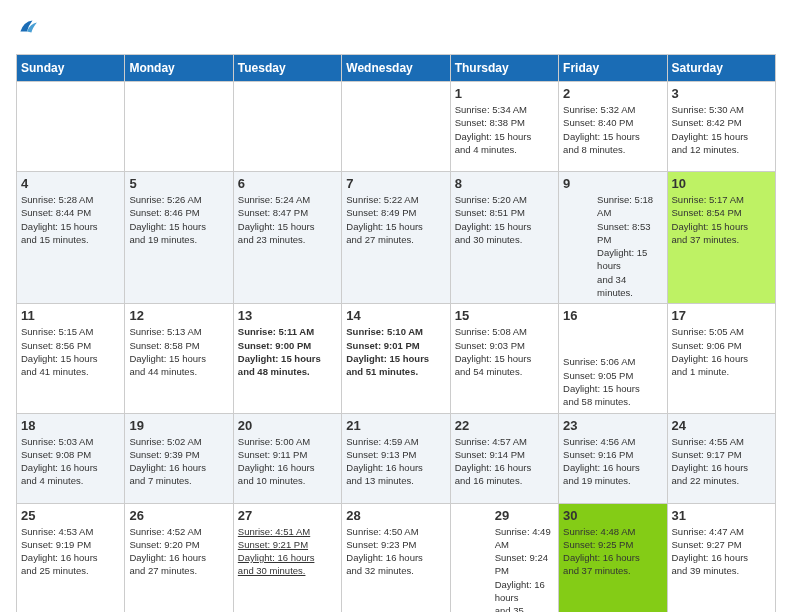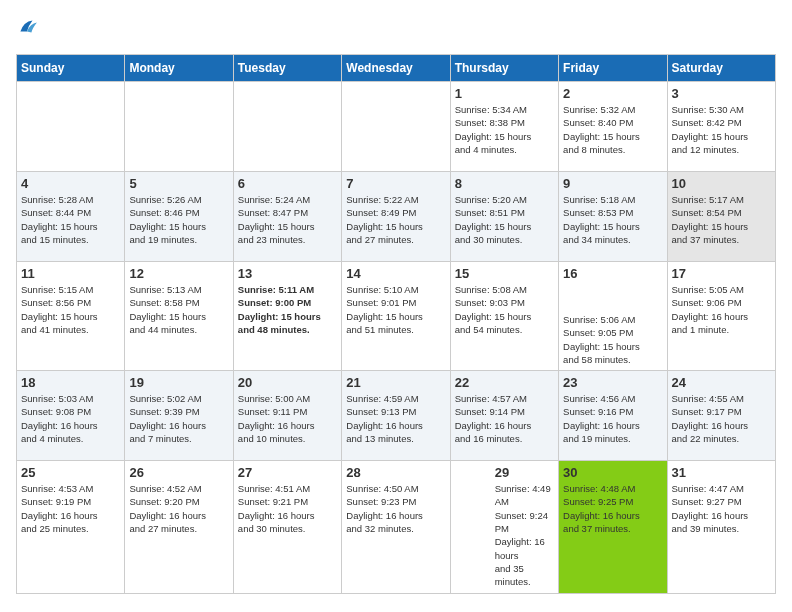--- a/index.html
+++ b/index.html
@@ -180,26 +180,26 @@
         </td>
         <td style="background: rgb(240, 244, 248);">
           <div class="day-number">8</div>
           <div class="day-info" style="white-space: pre-line;">Sunrise: 5:20 AM
 Sunset: 8:51 PM
 Daylight: 15 hours
 and 30 minutes.</div>
         </td>
         <td style="background: rgb(240, 244, 248);">
           <div class="day-number">9</div>
-          <div class="day-info" style="white-space: pre-line;">Sunrise: 5:18 AM
+          <div class="day-info" style="white-space: pre-line; margin-left: 34px;">Sunrise: 5:18 AM
 Sunset: 8:53 PM
 Daylight: 15 hours
 and 34 minutes.</div>
         </td>
-        <td style="background: #e5e5e5;">
+        <td style="background: #bef264;">
           <div class="day-number">10</div>
           <div class="day-info" style="white-space: pre-line;">Sunrise: 5:17 AM
 Sunset: 8:54 PM
 Daylight: 15 hours
 and 37 minutes.</div>
         </td>
       </tr>
       <tr>
         <td style="background: rgb(255, 255, 255);">
           <div class="day-number">11</div>
@@ -217,21 +217,21 @@
         </td>
         <td style="background: rgb(255, 255, 255);">
           <div class="day-number">13</div>
           <div class="day-info" style="white-space: pre-line; font-weight: bold;">Sunrise: 5:11 AM
 Sunset: 9:00 PM
 Daylight: 15 hours
 and 48 minutes.</div>
         </td>
         <td style="background: rgb(255, 255, 255);">
           <div class="day-number">14</div>
-          <div class="day-info" style="white-space: pre-line;">Sunrise: 5:10 AM
+          <div class="day-info" style="white-space: pre-line; font-weight: bold;">Sunrise: 5:10 AM
 Sunset: 9:01 PM
 Daylight: 15 hours
 and 51 minutes.</div>
         </td>
         <td style="background: rgb(255, 255, 255);">
           <div class="day-number">15</div>
           <div class="day-info" style="white-space: pre-line;">Sunrise: 5:08 AM
 Sunset: 9:03 PM
 Daylight: 15 hours
 and 54 minutes.</div>
@@ -312,21 +312,21 @@
         </td>
         <td style="background: rgb(255, 255, 255);">
           <div class="day-number">26</div>
           <div class="day-info" style="white-space: pre-line;">Sunrise: 4:52 AM
 Sunset: 9:20 PM
 Daylight: 16 hours
 and 27 minutes.</div>
         </td>
         <td style="background: rgb(255, 255, 255); border-radius: 14px;">
           <div class="day-number">27</div>
-          <div class="day-info" style="white-space: pre-line;">Sunrise: 4:51 AM
+          <div class="day-info" style="white-space: pre-line; text-decoration: underline;">Sunrise: 4:51 AM
 Sunset: 9:21 PM
 Daylight: 16 hours
 and 30 minutes.</div>
         </td>
         <td style="background: rgb(255, 255, 255);">
           <div class="day-number">28</div>
           <div class="day-info" style="white-space: pre-line;">Sunrise: 4:50 AM
 Sunset: 9:23 PM
 Daylight: 16 hours
 and 32 minutes.</div>

